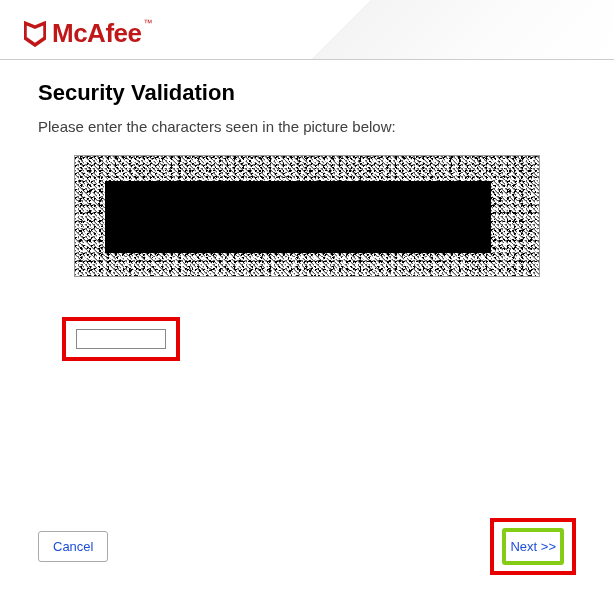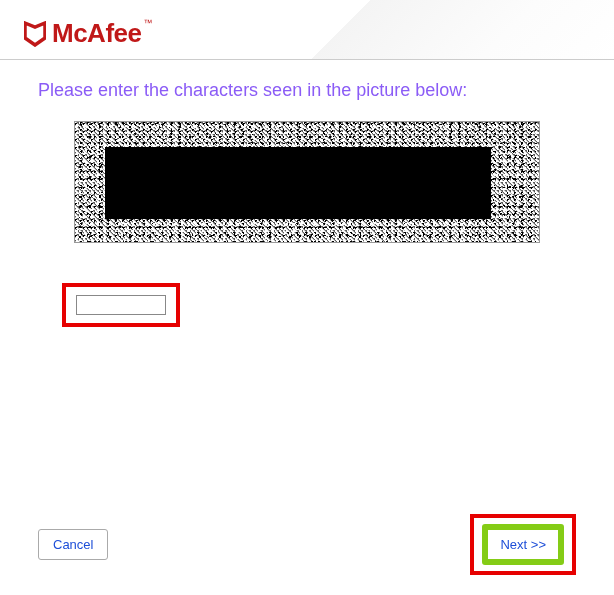--- a/index.html
+++ b/index.html
@@ -59,22 +59,22 @@
     .content {
       padding: 20px 38px;
     }
     .title {
       font-size: 22px;
       font-weight: bold;
       color: #000;
       margin-bottom: 12px;
     }
     .instruction {
-      font-size: 18px;
-      color: #8b5cf6;
+      font-size: 15px;
+      color: #404040;
       margin-bottom: 20px;
     }
     .captcha-box {
       width: 466px;
       height: 122px;
       margin: 0 auto 40px auto;
       border: 1px solid #999;
       position: relative;
       background: #888;
       overflow: hidden;
@@ -134,22 +134,22 @@
       border-radius: 3px;
       cursor: pointer;
       color: #1d4ed8;
     }
     .next-highlight {
       border: 4px solid #E60000;
       padding: 6px 8px;
       display: inline-block;
     }
     .btn-next {
-      border: 6px solid #84cc16;
-      padding: 7px 12px;
+      border: 4px solid #84cc16;
+      padding: 7px 4px;
     }
   </style>
 </head>
 <body>
 
 <button class="close-btn">
   <span>✕</span>
 </button>
 
 <div class="header">
@@ -159,20 +159,21 @@
         <path d="M 1 2 L 11 6 L 21 2 L 21 17 L 11 24 L 1 17 Z" fill="none" stroke="#C01818" stroke-width="3.5" stroke-linejoin="miter"></path>
       </svg>
     </div>
     <span class="logo-text">
       <span>McAfee</span><span class="logo-tm">™</span>
     </span>
   </div>
 </div>
 
 <div class="content">
+  <h1 class="title">Security Validation</h1>
   <p class="instruction">Please enter the characters seen in the picture below:</p>
 
   <div class="captcha-box">
     <div class="captcha-noise"></div>
     <div class="captcha-redacted"></div>
   </div>
 
   <div class="input-highlight">
     <input type="text" class="captcha-input" value="" style="">
   </div>

